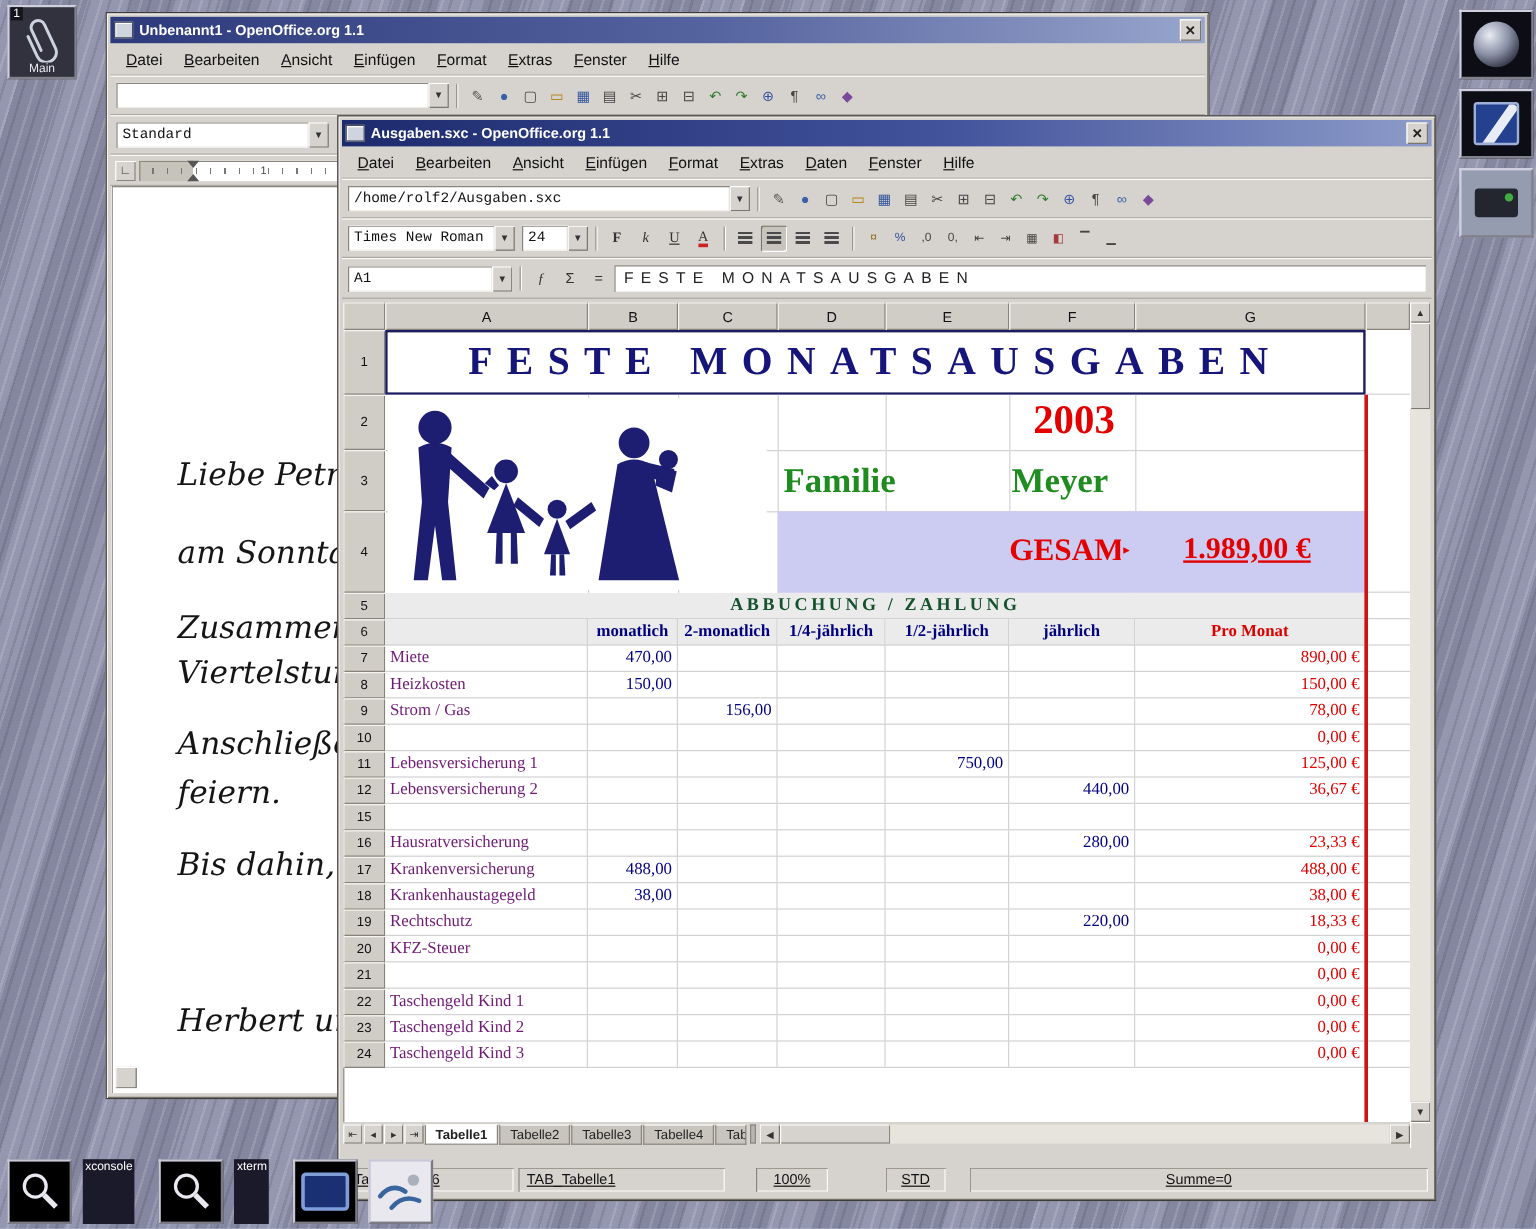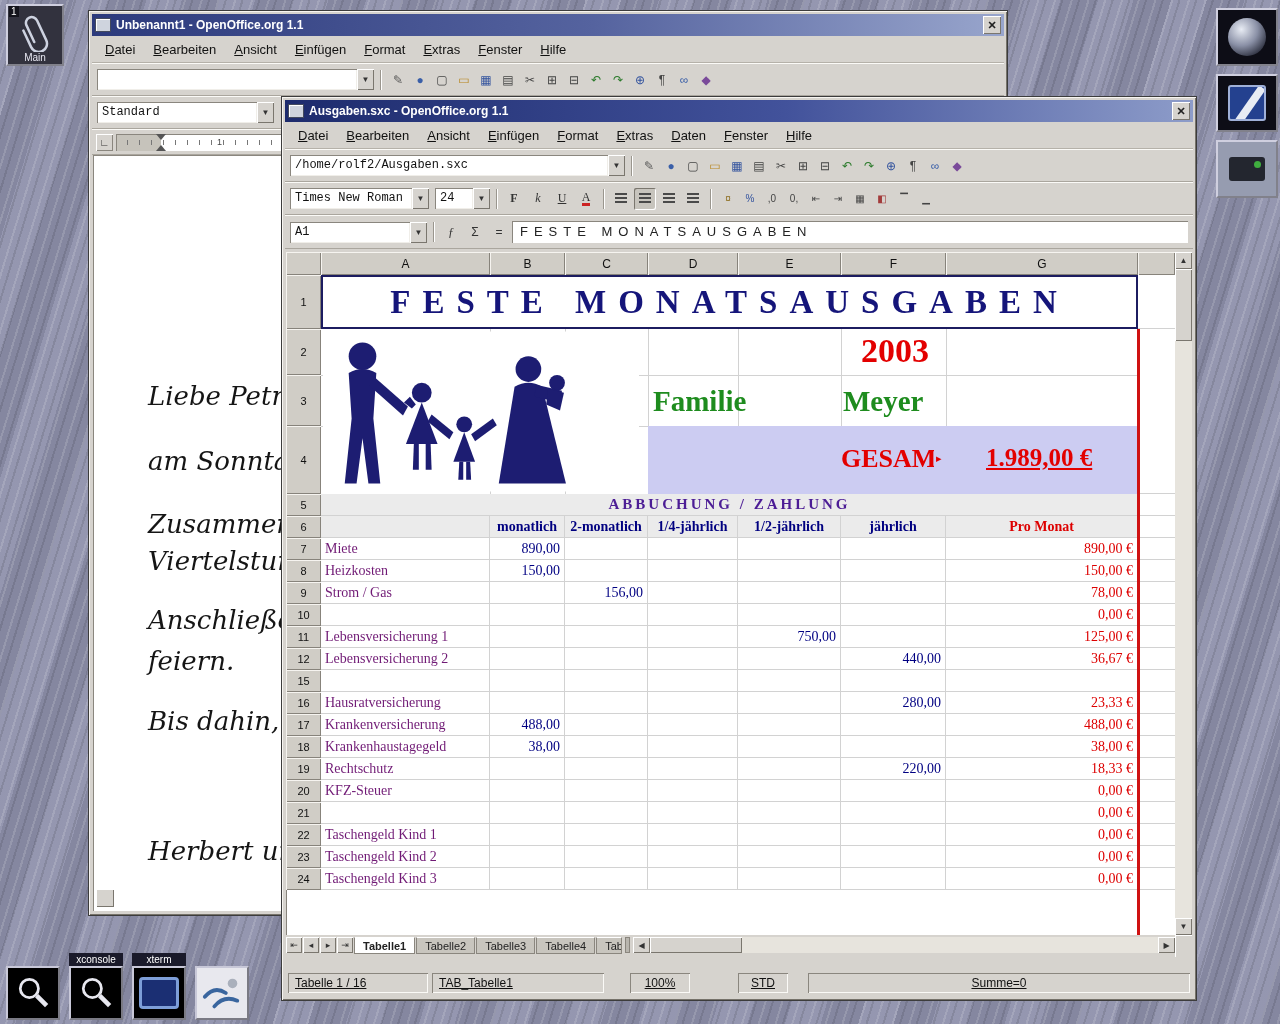--- a/index.html
+++ b/index.html
@@ -128,21 +128,21 @@
   .fam2  { position:absolute; left:522px; top:56px; font:bold 29px "Liberation Serif",serif; color:#1e8c1e; }
   .gesband { position:absolute; left:327px; top:97px; width:490px; height:68px; background:#ccccf2; }
   .geslabel { position:absolute; left:193px; top:18px; width:93px; overflow:hidden; white-space:nowrap;
     font:bold 26px "Liberation Serif",serif; color:#e30000; }
   .gesmark { position:absolute; left:288px; top:26px; font-size:11px; color:#e30000; }
   .gesval { position:absolute; left:338px; top:18px; font:bold 25px "Liberation Serif",serif;
     color:#e30000; text-decoration:underline; }
 
   .r5band { width:817px; flex:none; background:#ebebeb; border-bottom:1px solid #d2d2d2;
     display:flex; align-items:center; justify-content:center;
-    font:bold 15px "Liberation Serif",serif; letter-spacing:3px; color:#4c1d95; }
+    font:bold 15px "Liberation Serif",serif; letter-spacing:3px; color:#14532d; }
   .h6cell { background:#ebebeb; font-weight:bold; justify-content:center; color:#000080; }
   .h6cell.euro-h { color:#dd0000; }
   .redline { position:absolute; left:851px; top:54px; width:3px; height:606px; background:#cf1212; }
 
   
   .vscroll { width:17px; flex:none; display:flex; flex-direction:column; }
   .sbtn { width:17px; height:17px; flex:none; background:#d6d3ce; color:#333; font-size:8px;
     box-shadow:inset 1px 1px 0 #fff, inset -1px -1px 0 #7a766e; display:flex; align-items:center; justify-content:center; }
   .thumb-v { height:72px; flex:none; background:#d6d3ce; box-shadow:inset 1px 1px 0 #fff, inset -1px -1px 0 #7a766e; }
   .track { flex:1; background:#e7e4dd; }
@@ -178,21 +178,21 @@
     display:flex; align-items:center; justify-content:center; }
   .sphere { width:38px; height:38px; border-radius:50%;
     background:radial-gradient(circle at 35% 30%, #e8ecf4, #8a90a6 45%, #2e3140 80%); }
   .disp { width:38px; height:36px; background:#24418f; border:2px solid #9fb0d8; border-radius:3px; position:relative; overflow:hidden; }
   .disp .slash { position:absolute; left:14px; top:-4px; width:8px; height:50px; background:#e8ecf4; transform:rotate(35deg); }
   .dicon.gray { background:#969cb0; }
   .cam { width:36px; height:24px; background:#23262f; border-radius:3px; position:relative; }
   .cam .dot { position:absolute; right:4px; top:4px; width:7px; height:7px; border-radius:50%; background:#3fae3f; }
 
   .taskicons { position:absolute; left:6px; bottom:4px; display:flex; align-items:flex-end; gap:9px; z-index:3; }
-  .tgroup { display:flex; flex-direction:column; }
+  .tgroup { display:flex; flex-direction:row;gap:20px; }
   .tlabel { background:#1a1a2a; color:#fff; font-size:10px; text-align:center; padding:1px 2px; }
   .ticon { width:54px; height:54px; background:#000; border:2px outset #c8c8d8;
     display:flex; align-items:center; justify-content:center; }
   .ticon.light { background:#e8e8ee; }
   .xtermscreen { width:40px; height:32px; border:3px solid #7d9ed8; background:#1b2f73; border-radius:4px; }
 </style>
 </head>
 <body>
 
 <div class="desktop">
@@ -601,21 +601,21 @@
               <div class="c wF h6cell">jährlich</div>
               <div class="c wG h6cell euro-h">Pro Monat</div>
               <div class="c fillc"></div>
             </div>
 
             <div>
 
                 <div class="srow h22">
                   <div class="rh h22">7</div>
                   <div class="c wA name">Miete</div>
-                  <div class="c wB num">890,00</div>
+                  <div class="c wB num">470,00</div>
                   <div class="c wC num"></div>
                   <div class="c wD num"></div>
                   <div class="c wE num"></div>
                   <div class="c wF num"></div>
                   <div class="c wG euro">890,00 €</div>
                   <div class="c fillc"></div>
                 </div>
 
                 <div class="srow h22">
                   <div class="rh h22">8</div>

